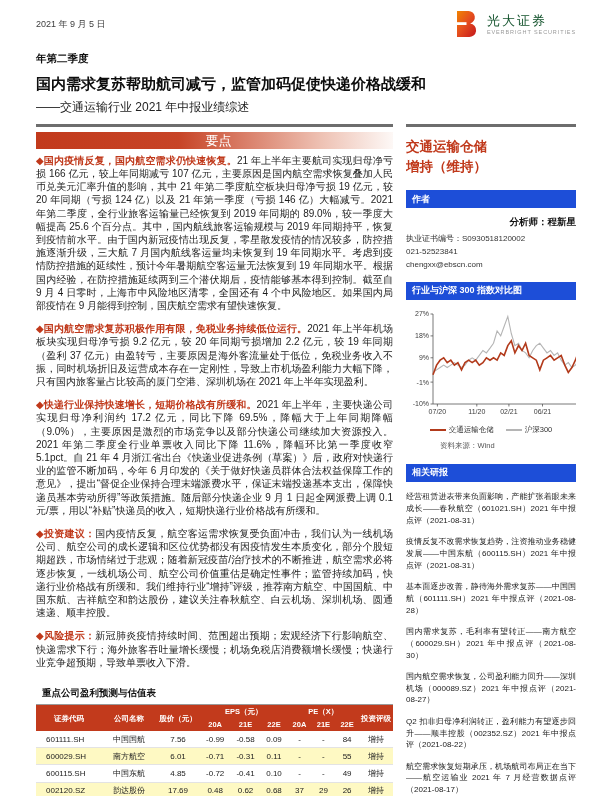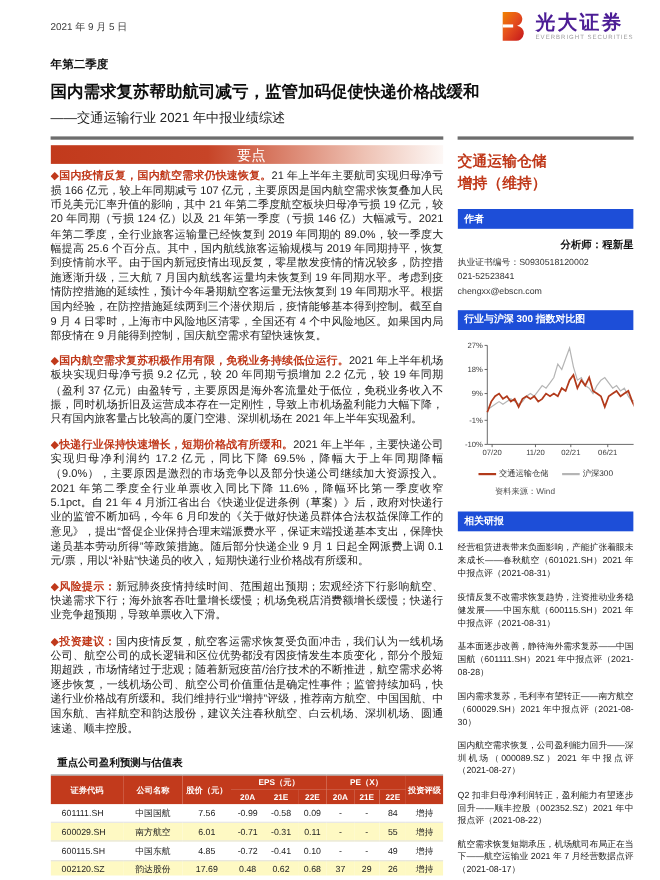--- a/index.html
+++ b/index.html
@@ -1,23 +1,23 @@
 <!DOCTYPE html>
 <html><head>
 <meta charset="utf-8">
 <style>
   html,body{margin:0;padding:0;background:#e9e9e9;}
   .page{width:600px;height:800px;background:#fff;margin:0 auto;box-sizing:border-box;
-        padding:10px 24px 6px 46px;overflow:hidden;position:relative;
+        padding:10px 24px 6px 36px;overflow:hidden;position:relative;
         font-family:"Liberation Sans","DejaVu Sans",sans-serif;color:#1c1c1c;}
   
   .top-row{display:flex;justify-content:space-between;align-items:flex-start;}
   .date{font-size:9px;color:#3c3c3c;margin-top:8px;}
   .brand{display:flex;align-items:center;gap:6px;}
-  .brand-text .cn{font-size:18px;font-weight:bold;color:#4c1d95;letter-spacing:2px;line-height:1;}
+  .brand-text .cn{font-size:13px;font-weight:normal;color:#14532d;letter-spacing:2px;line-height:1;}
   .brand-text .en{font-size:5.5px;color:#9a9a9a;letter-spacing:0.9px;margin-top:2px;}
   .category{font-size:10.5px;font-weight:bold;color:#111;margin-top:14px;}
   .title{font-size:15px;font-weight:bold;color:#0d0d0d;margin-top:9px;line-height:1.25;}
   .subtitle{font-size:12px;color:#222;margin-top:5px;}
   
   .columns{display:flex;gap:13px;margin-top:8px;height:672px;}
   .col-left{width:357px;border-top:3px solid #6d6d6d;display:flex;flex-direction:column;overflow:hidden;}
   .col-right{flex:1;border-top:3px solid #6d6d6d;display:flex;flex-direction:column;overflow:hidden;}
   
   .kp-bar{margin-top:5px;height:17px;line-height:17px;padding-left:8px;
@@ -75,22 +75,22 @@
   <div class="subtitle">——交通运输行业 2021 年中报业绩综述</div>
 
   <div class="columns">
 
     <div class="col-left">
       <div class="kp-bar">要点</div>
       <div id="bullets">
           <p class="bullet"><span class="lead">◆国内疫情反复，国内航空需求仍快速恢复。</span><span>21 年上半年主要航司实现归母净亏损 166 亿元，较上年同期减亏 107 亿元，主要原因是国内航空需求恢复叠加人民币兑美元汇率升值的影响，其中 21 年第二季度航空板块归母净亏损 19 亿元，较 20 年同期（亏损 124 亿）以及 21 年第一季度（亏损 146 亿）大幅减亏。2021 年第二季度，全行业旅客运输量已经恢复到 2019 年同期的 89.0%，较一季度大幅提高 25.6 个百分点。其中，国内航线旅客运输规模与 2019 年同期持平，恢复到疫情前水平。由于国内新冠疫情出现反复，零星散发疫情的情况较多，防控措施逐渐升级，三大航 7 月国内航线客运量均未恢复到 19 年同期水平。考虑到疫情防控措施的延续性，预计今年暑期航空客运量无法恢复到 19 年同期水平。根据国内经验，在防控措施延续两到三个潜伏期后，疫情能够基本得到控制。截至自 9 月 4 日零时，上海市中风险地区清零，全国还有 4 个中风险地区。如果国内局部疫情在 9 月能得到控制，国庆航空需求有望快速恢复。</span></p>
           <p class="bullet"><span class="lead">◆国内航空需求复苏积极作用有限，免税业务持续低位运行。</span><span>2021 年上半年机场板块实现归母净亏损 9.2 亿元，较 20 年同期亏损增加 2.2 亿元，较 19 年同期（盈利 37 亿元）由盈转亏，主要原因是海外客流量处于低位，免税业务收入不振，同时机场折旧及运营成本存在一定刚性，导致上市机场盈利能力大幅下降，只有国内旅客量占比较高的厦门空港、深圳机场在 2021 年上半年实现盈利。</span></p>
           <p class="bullet"><span class="lead">◆快递行业保持快速增长，短期价格战有所缓和。</span><span>2021 年上半年，主要快递公司实现归母净利润约 17.2 亿元，同比下降 69.5%，降幅大于上年同期降幅（9.0%），主要原因是激烈的市场竞争以及部分快递公司继续加大资源投入。2021 年第二季度全行业单票收入同比下降 11.6%，降幅环比第一季度收窄 5.1pct。自 21 年 4 月浙江省出台《快递业促进条例（草案）》后，政府对快递行业的监管不断加码，今年 6 月印发的《关于做好快递员群体合法权益保障工作的意见》，提出“督促企业保持合理末端派费水平，保证末端投递基本支出，保障快递员基本劳动所得”等政策措施。随后部分快递企业 9 月 1 日起全网派费上调 0.1 元/票，用以“补贴”快递员的收入，短期快递行业价格战有所缓和。</span></p>
+          <p class="bullet"><span class="lead">◆投资建议：</span><span>国内疫情反复，航空客运需求恢复受负面冲击，我们认为一线机场公司、航空公司的成长逻辑和区位优势都没有因疫情发生本质变化，部分个股短期超跌，市场情绪过于悲观；随着新冠疫苗/治疗技术的不断推进，航空需求必将逐步恢复，一线机场公司、航空公司价值重估是确定性事件；监管持续加码，快递行业价格战有所缓和。我们维持行业“增持”评级，推荐南方航空、中国国航、中国东航、吉祥航空和韵达股份，建议关注春秋航空、白云机场、深圳机场、圆通速递、顺丰控股。</span></p>
           <p class="bullet"><span class="lead">◆风险提示：</span><span>新冠肺炎疫情持续时间、范围超出预期；宏观经济下行影响航空、快递需求下行；海外旅客吞吐量增长缓慢；机场免税店消费额增长缓慢；快递行业竞争超预期，导致单票收入下滑。</span></p>
-          <p class="bullet"><span class="lead">◆投资建议：</span><span>国内疫情反复，航空客运需求恢复受负面冲击，我们认为一线机场公司、航空公司的成长逻辑和区位优势都没有因疫情发生本质变化，部分个股短期超跌，市场情绪过于悲观；随着新冠疫苗/治疗技术的不断推进，航空需求必将逐步恢复，一线机场公司、航空公司价值重估是确定性事件；监管持续加码，快递行业价格战有所缓和。我们维持行业“增持”评级，推荐南方航空、中国国航、中国东航、吉祥航空和韵达股份，建议关注春秋航空、白云机场、深圳机场、圆通速递、顺丰控股。</span></p>
         </div>
 
       <div class="table-block">
         <div class="table-title">重点公司盈利预测与估值表</div>
         <table>
           <thead>
             <tr>
               <th rowspan="2" style="width:62px;">证券代码</th>
               <th rowspan="2" style="width:50px;">公司名称</th>
               <th rowspan="2" style="width:40px;">股价（元）</th>

